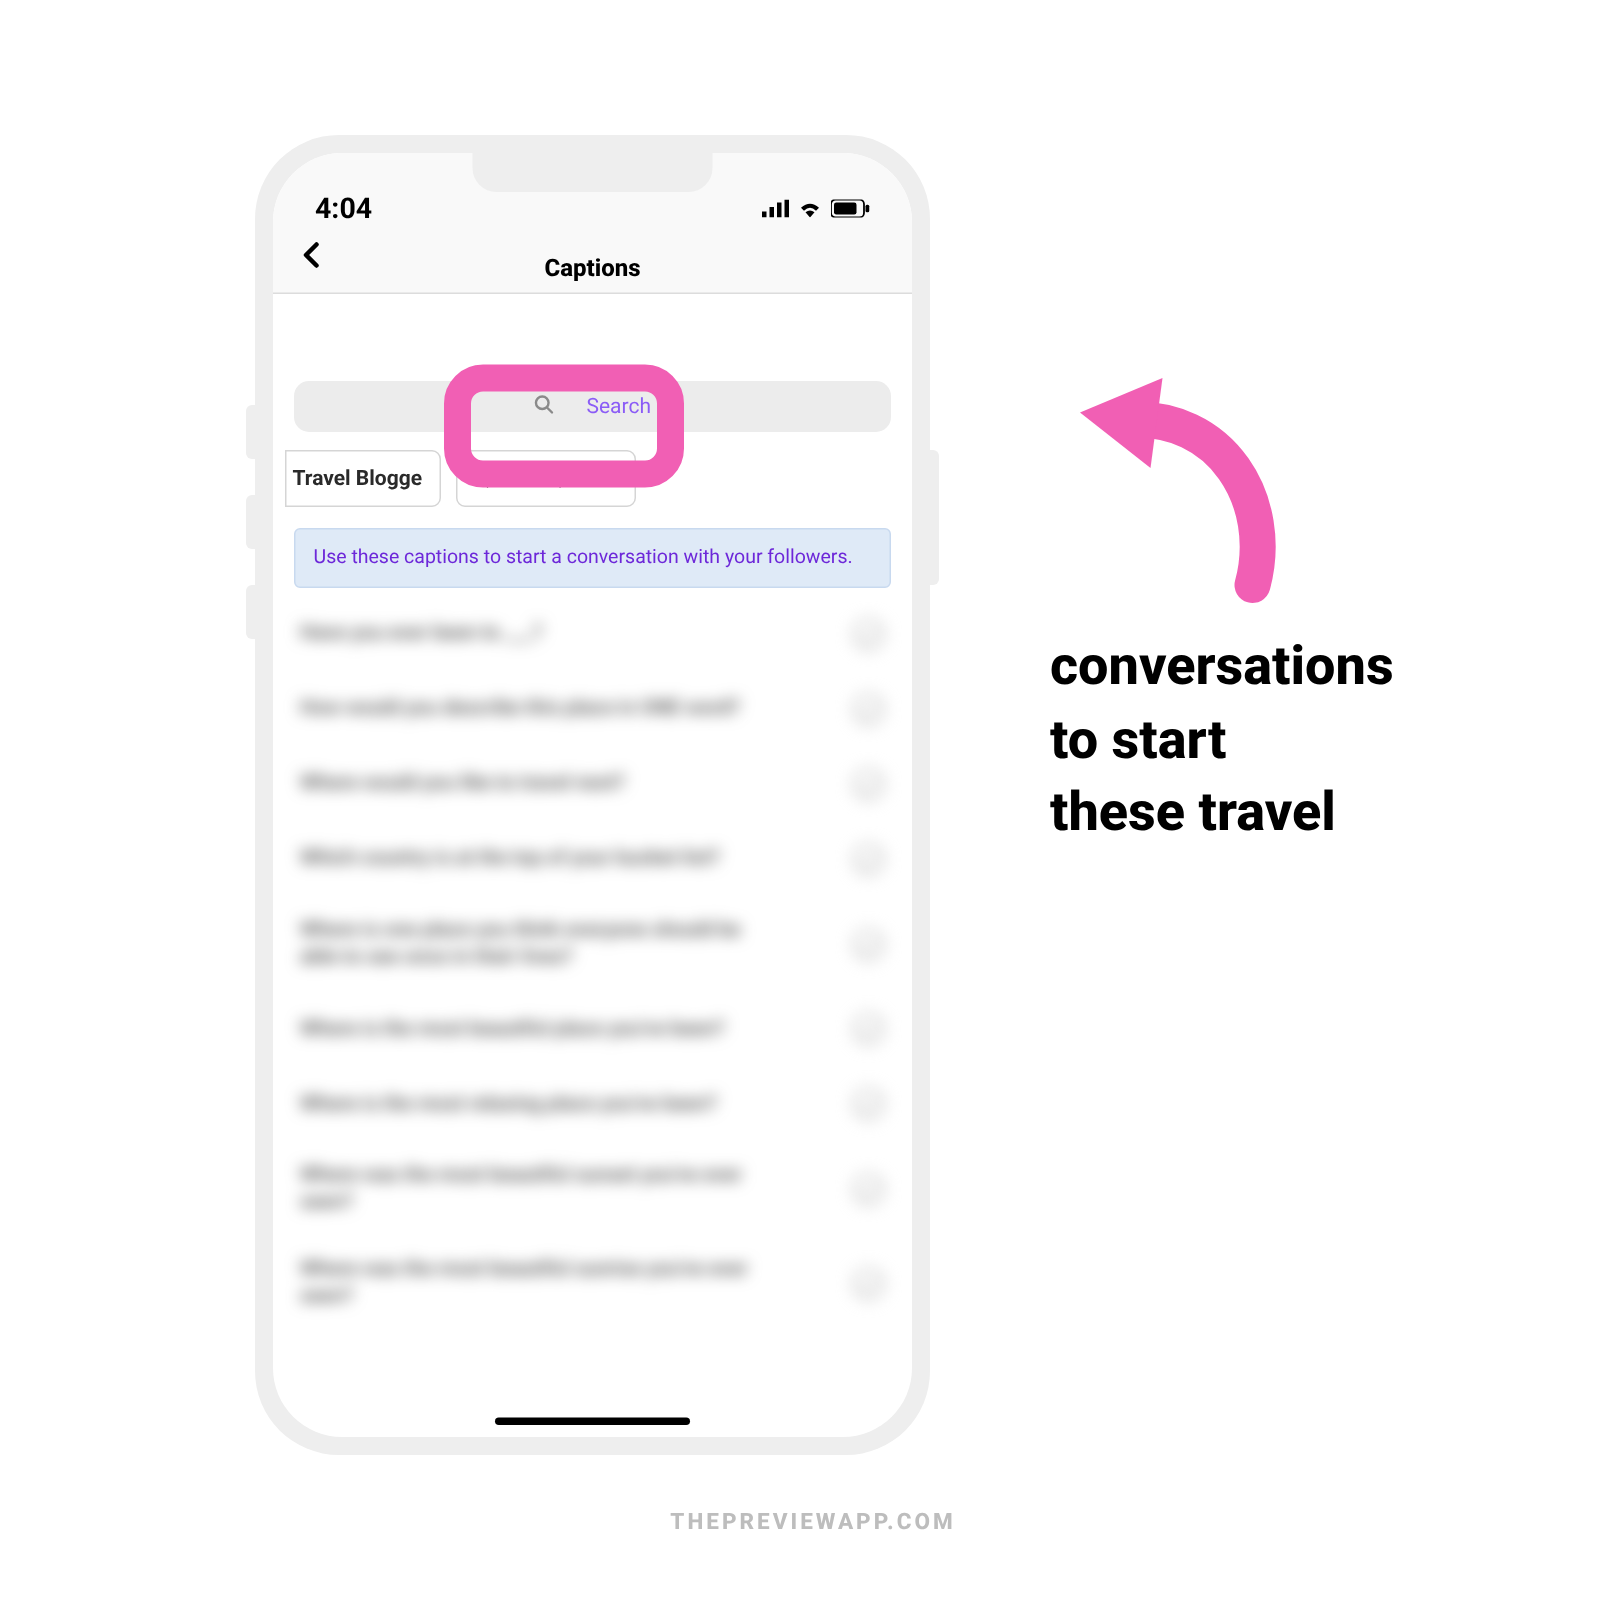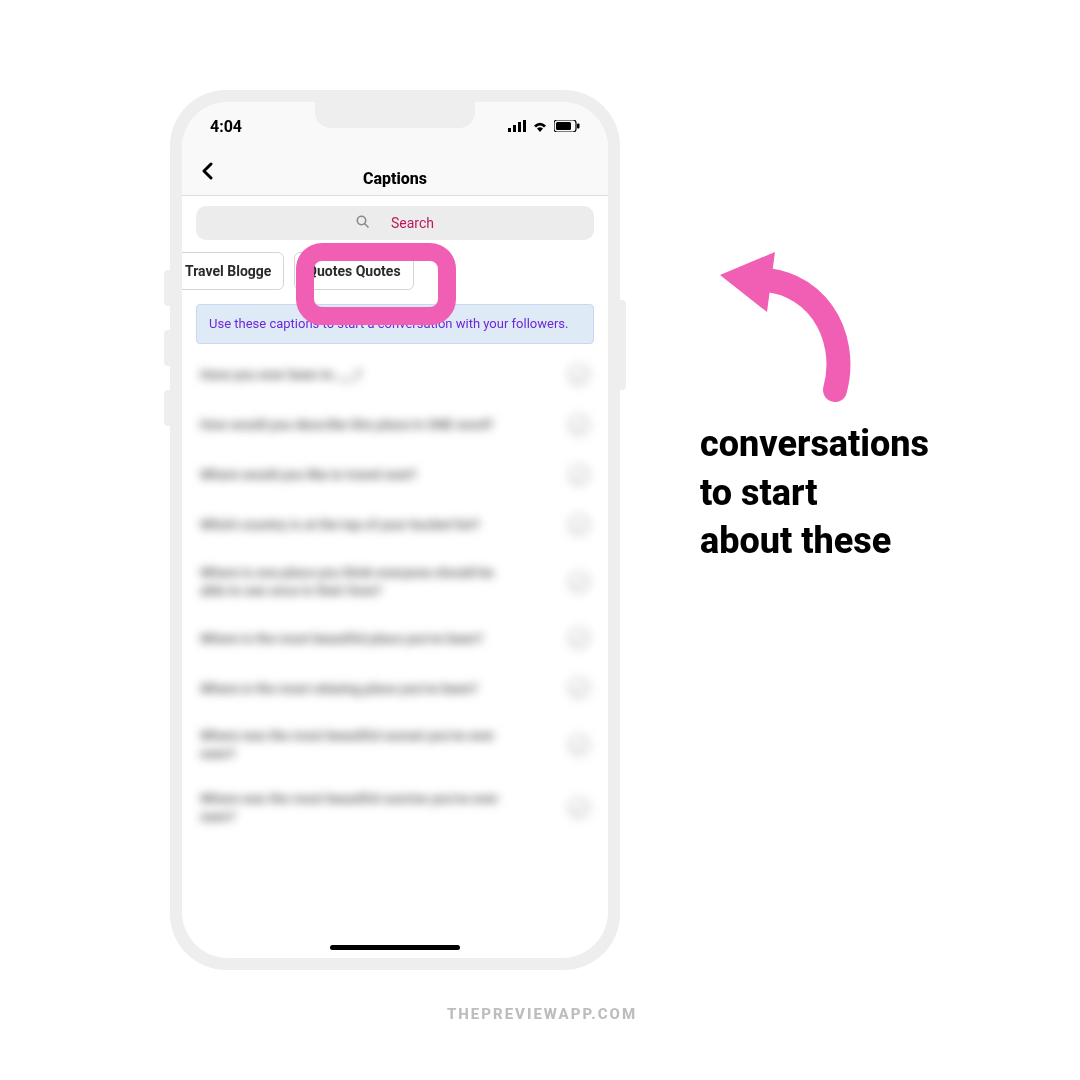--- a/index.html
+++ b/index.html
@@ -55,24 +55,24 @@
     width: 160px; height: 26px;
     background: #eeeeee;
     border-radius: 0 0 16px 16px;
     z-index: 5;
   }
 
   
   .status-bar {
     height: 48px;
     display: flex;
-    align-items: center;
+    align-items: flex-end;
     justify-content: space-between;
     padding: 0 28px;
-    font-size: 16px;
+    font-size: 19px;
     font-weight: 700;
     background:#f9f9f9;
   }
   .status-icons { display:flex; align-items:center; gap:6px; }
 
   
   .nav-bar {
     height: 46px;
     display: flex;
     align-items: center;
@@ -92,29 +92,30 @@
   
   .search-wrap { padding: 10px 14px 8px; }
   .search {
     background: #ececec;
     border-radius: 10px;
     height: 34px;
     display: flex;
     align-items: center;
     justify-content: center;
     gap: 22px;
-    color: #be185d;
+    color: #8b5cf6;
     font-size: 14px;
+    margin-top: 48px;
   }
 
   
   .chips-row {
     display: flex;
     gap: 10px;
-    padding: 4px 0 14px;
+    padding: 4px 10px 14px;
     align-items:center;
   }
   .chip {
     border: 1px solid #d5d5d5;
     border-radius: 6px;
     padding: 10px 12px;
     font-size: 14px;
     font-weight: 700;
     color: #2a2a2a;
     background: #fff;
@@ -335,16 +336,16 @@
 <div class="arrow">
   <svg width="170" height="170" viewBox="0 0 170 170">
     <path d="M130 150 C 145 95, 110 35, 45 40" fill="none" stroke="#f15fb4" stroke-width="24" stroke-linecap="round"></path>
     <path d="M15 35 L70 12 L62 72 Z" fill="#f15fb4"></path>
   </svg>
 </div>
 
 <div class="annotation">
   <div class="line black">conversations</div>
   <div class="line black">to start</div>
-  <div class="line black">about these</div>
+  <div class="line black">these travel</div>
 </div>
 
 <div class="footer">THEPREVIEWAPP.COM</div>
 
 </body></html>

